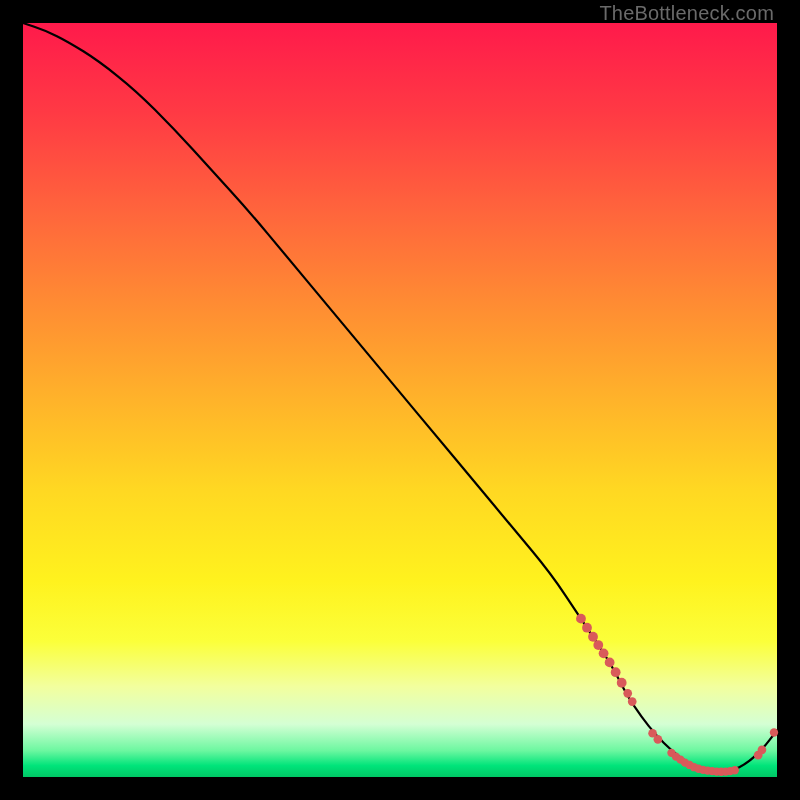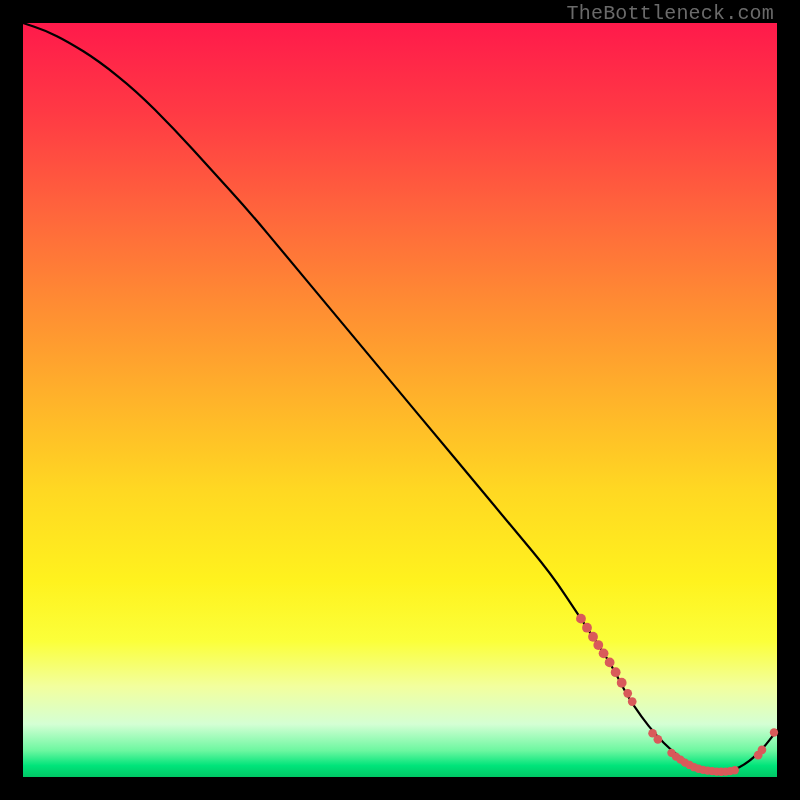--- a/index.html
+++ b/index.html
@@ -9,21 +9,20 @@
     height: 800px;
     background: #000;
     overflow: hidden;
     font-family: Arial, Helvetica, sans-serif;
   }
   .frame {
     position: relative;
     width: 800px;
     height: 800px;
     background: #000;
-    font-family: Liberation Mono, monospace;
   }
   .plot {
     position: absolute;
     left: 23px;
     top: 23px;
     width: 754px;
     height: 754px;
     
     background: linear-gradient(
       to bottom,

